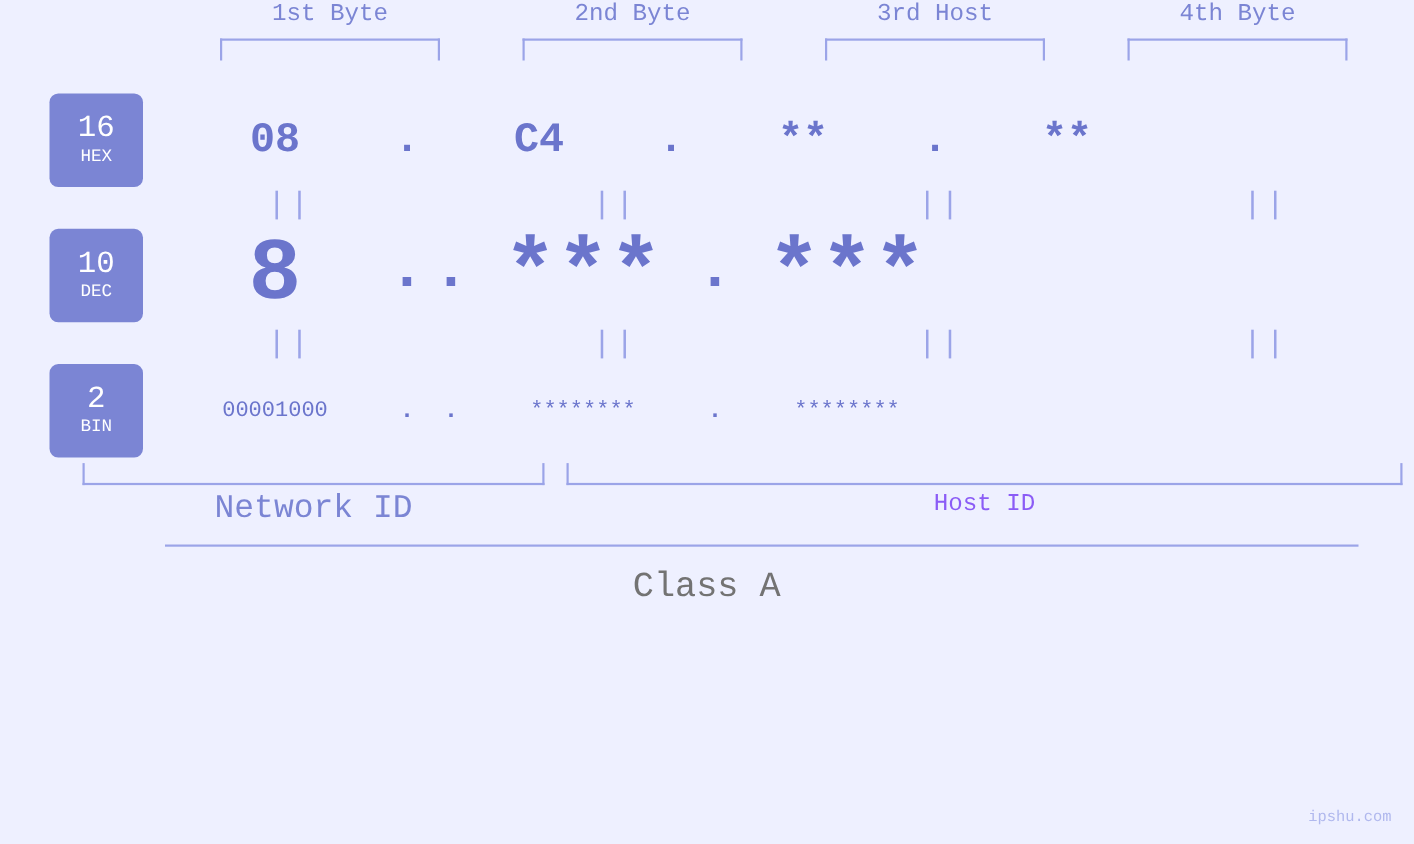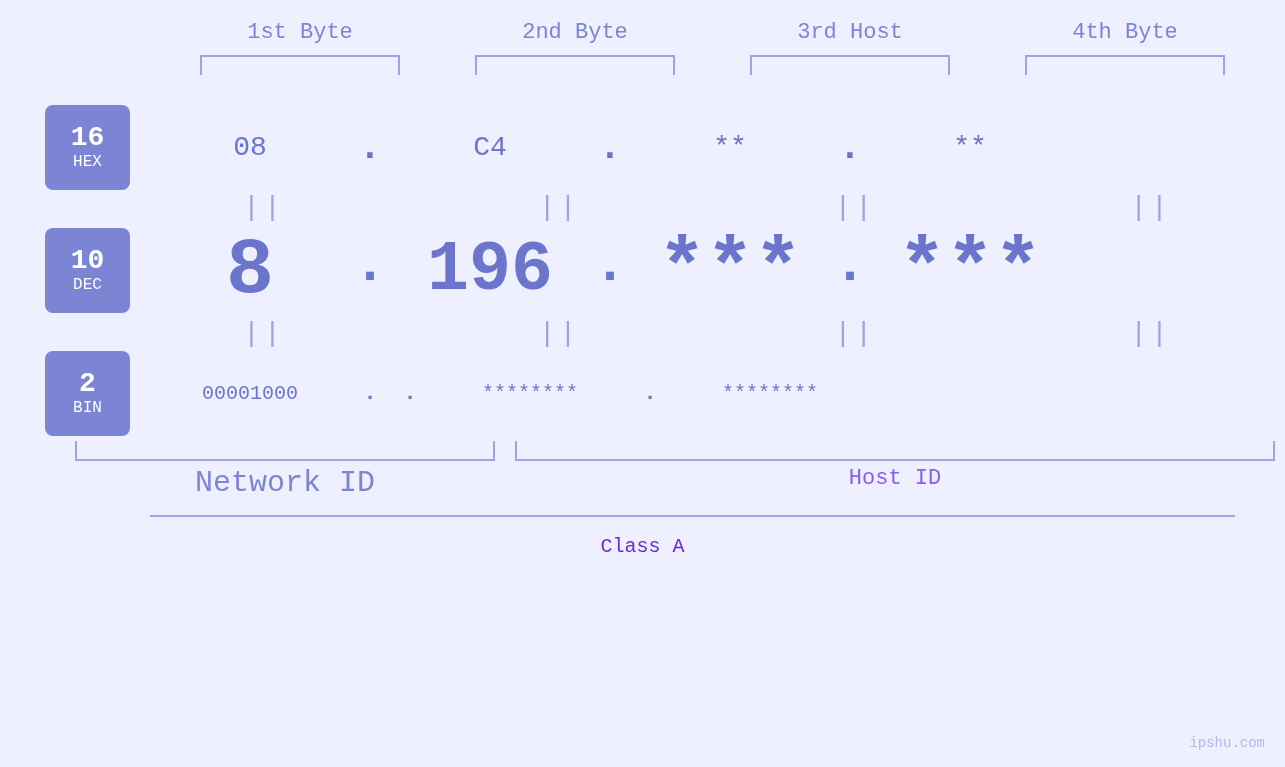--- a/index.html
+++ b/index.html
@@ -14,21 +14,20 @@
     }
 
     .main-container {
       width: 1285px;
       height: 767px;
       position: relative;
       display: flex;
       flex-direction: column;
       align-items: center;
       justify-content: flex-start;
-      padding-top: 20px;
     }
 
     
     .header-row {
       display: flex;
       width: 1100px;
       margin-left: 140px;
       justify-content: space-around;
       margin-bottom: 10px;
     }
@@ -77,21 +76,21 @@
       align-items: center;
       justify-content: center;
       margin-left: 45px;
       margin-right: 20px;
       flex-shrink: 0;
     }
 
     .badge-number {
       color: white;
       font-size: 28px;
-      font-weight: bold;
+      font-weight: normal;
       font-family: 'Courier New', Courier, monospace;
       line-height: 1.1;
     }
 
     .badge-label {
       color: white;
       font-size: 16px;
       font-family: 'Courier New', Courier, monospace;
       line-height: 1.1;
     }
@@ -104,22 +103,22 @@
     }
 
     .byte-cell {
       width: 200px;
       text-align: center;
       color: #6b75cc;
       font-family: 'Courier New', Courier, monospace;
     }
 
     .byte-cell.hex {
-      font-size: 28px;
-      font-weight: normal;
+      font-size: 38px;
+      font-weight: bold;
     }
 
     .byte-cell.dec {
       font-size: 80px;
       font-weight: bold;
     }
 
     .byte-cell.dec.large {
       font-size: 70px;
     }
@@ -241,22 +240,22 @@
       top: 0;
       left: 150px;
       right: 50px;
       height: 2px;
       background-color: #9ba4e8;
     }
 
     .class-label {
       width: 100%;
       text-align: center;
-      color: #6d28d9;
-      font-size: 20px;
+      color: #737373;
+      font-size: 32px;
       font-family: 'Courier New', Courier, monospace;
       margin-top: 20px;
     }
 
     .watermark {
       position: absolute;
       bottom: 16px;
       right: 20px;
       color: #b0b8ee;
       font-size: 14px;
@@ -312,21 +311,20 @@
   </div>
 
   <div class="data-row">
     <div class="badge">
       <span class="badge-number">10</span>
       <span class="badge-label">DEC</span>
     </div>
     <div class="bytes-row">
       <div class="byte-cell dec">8</div>
       <div class="dot-cell dec-dot">.</div>
-      <div class="byte-cell dec large">196</div>
       <div class="dot-cell dec-dot">.</div>
       <div class="byte-cell dec">***</div>
       <div class="dot-cell dec-dot">.</div>
       <div class="byte-cell dec">***</div>
     </div>
   </div>
 
   <div class="separator-row">
     <div class="separator-spacer"></div>
     <div class="separator-lines">

